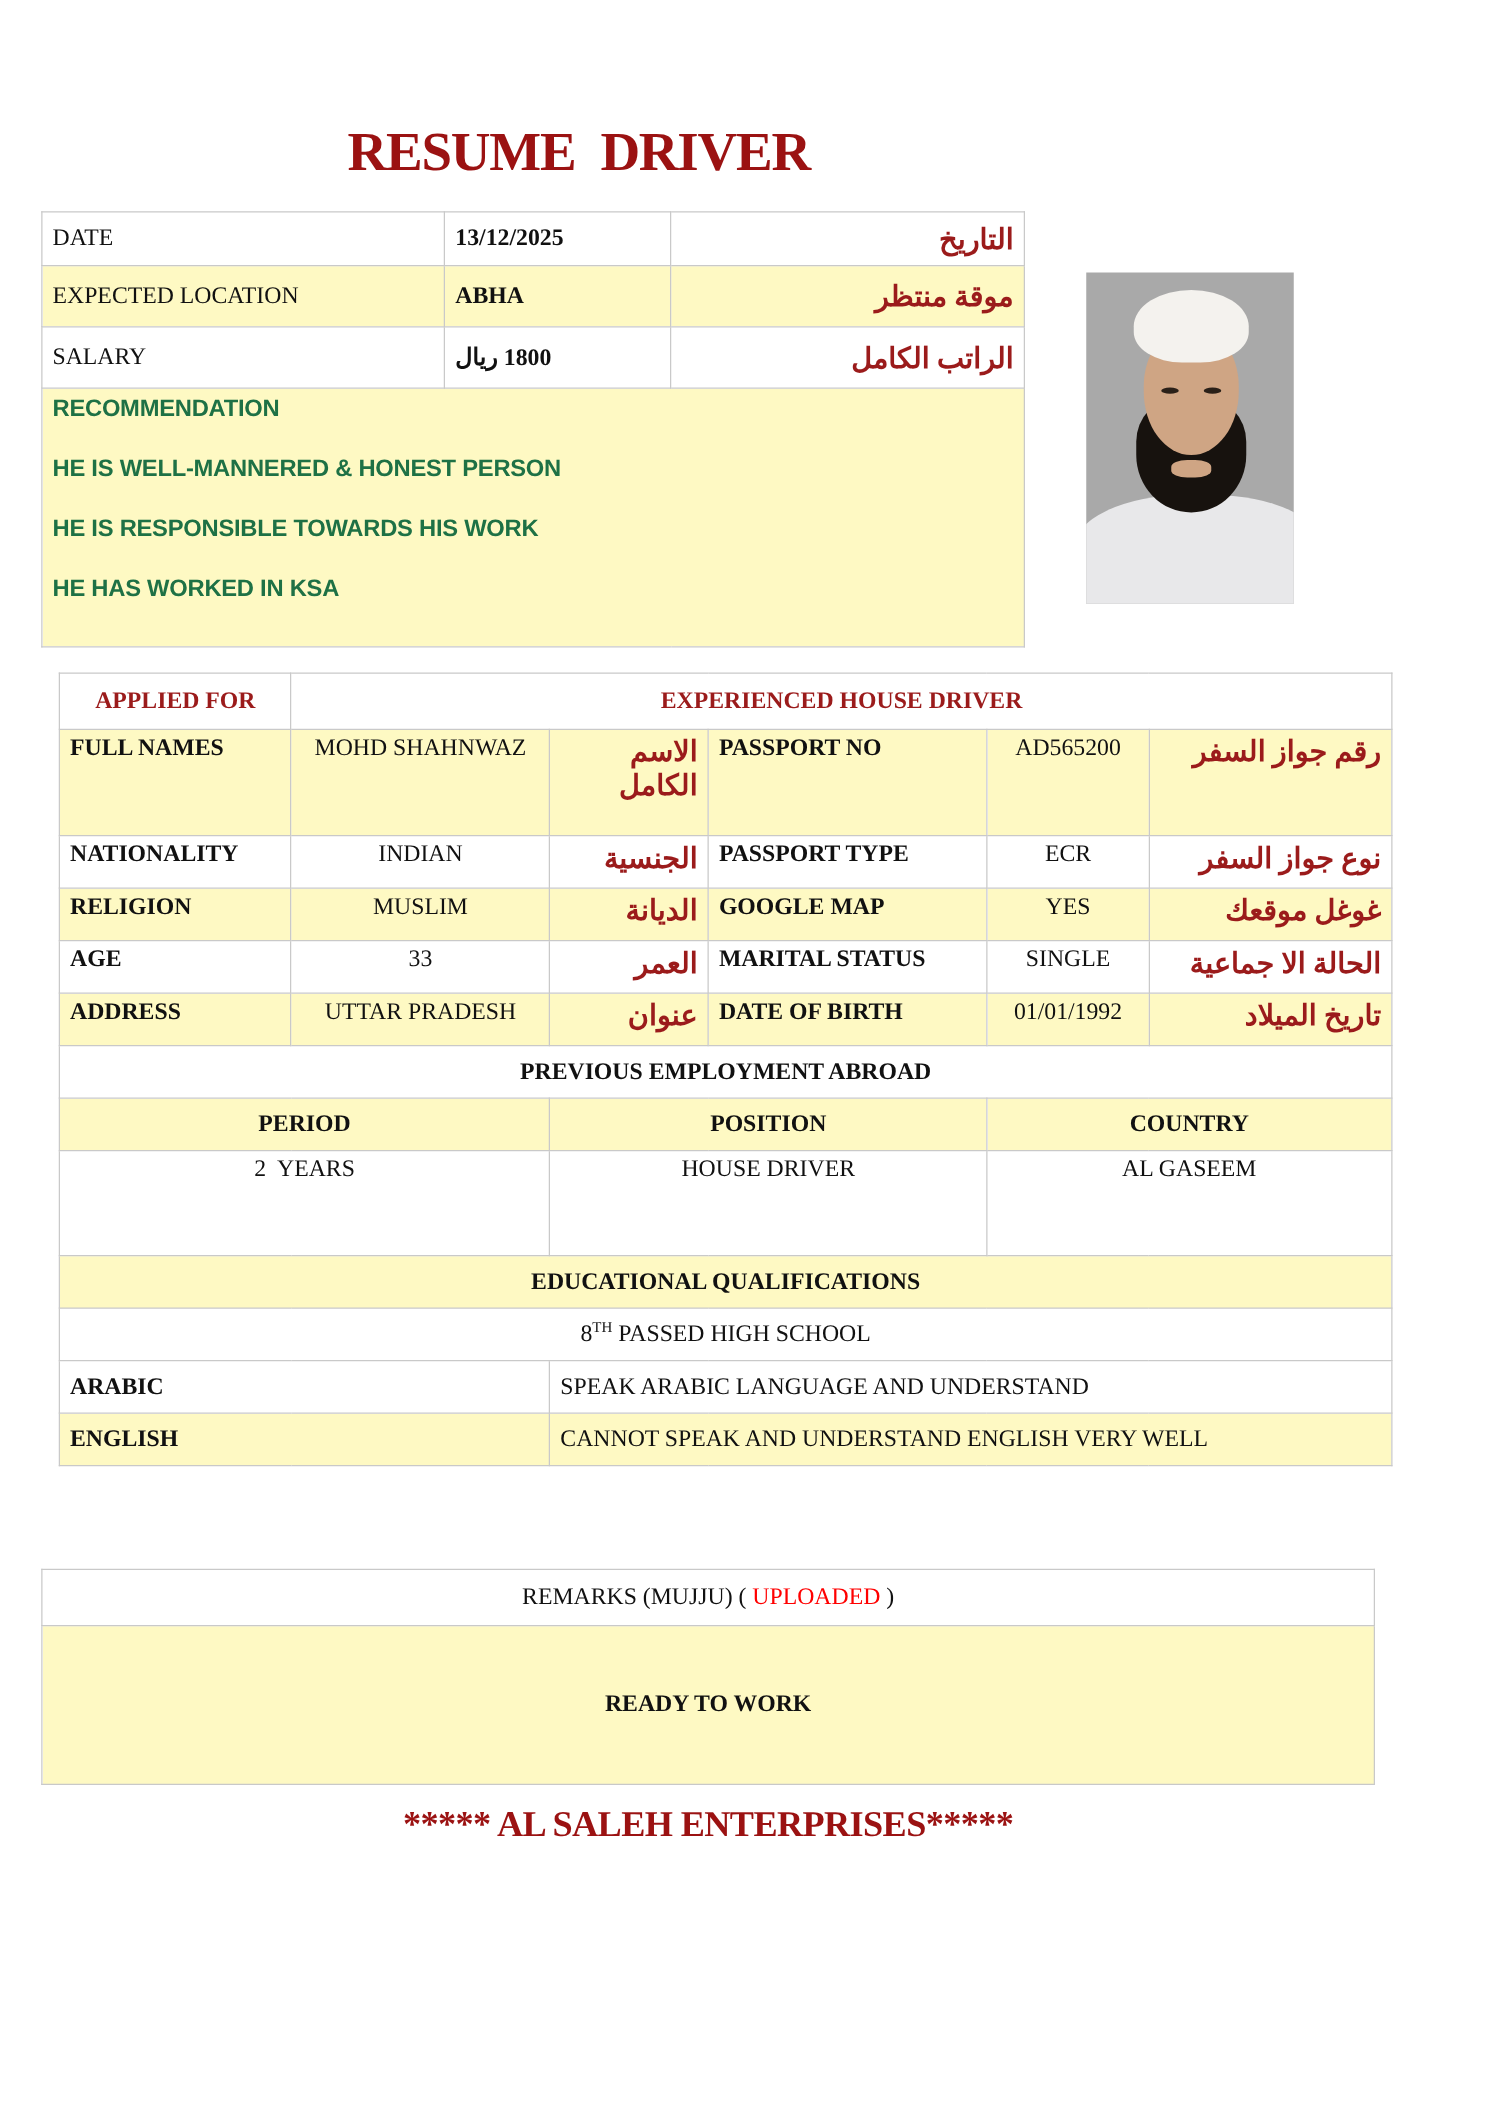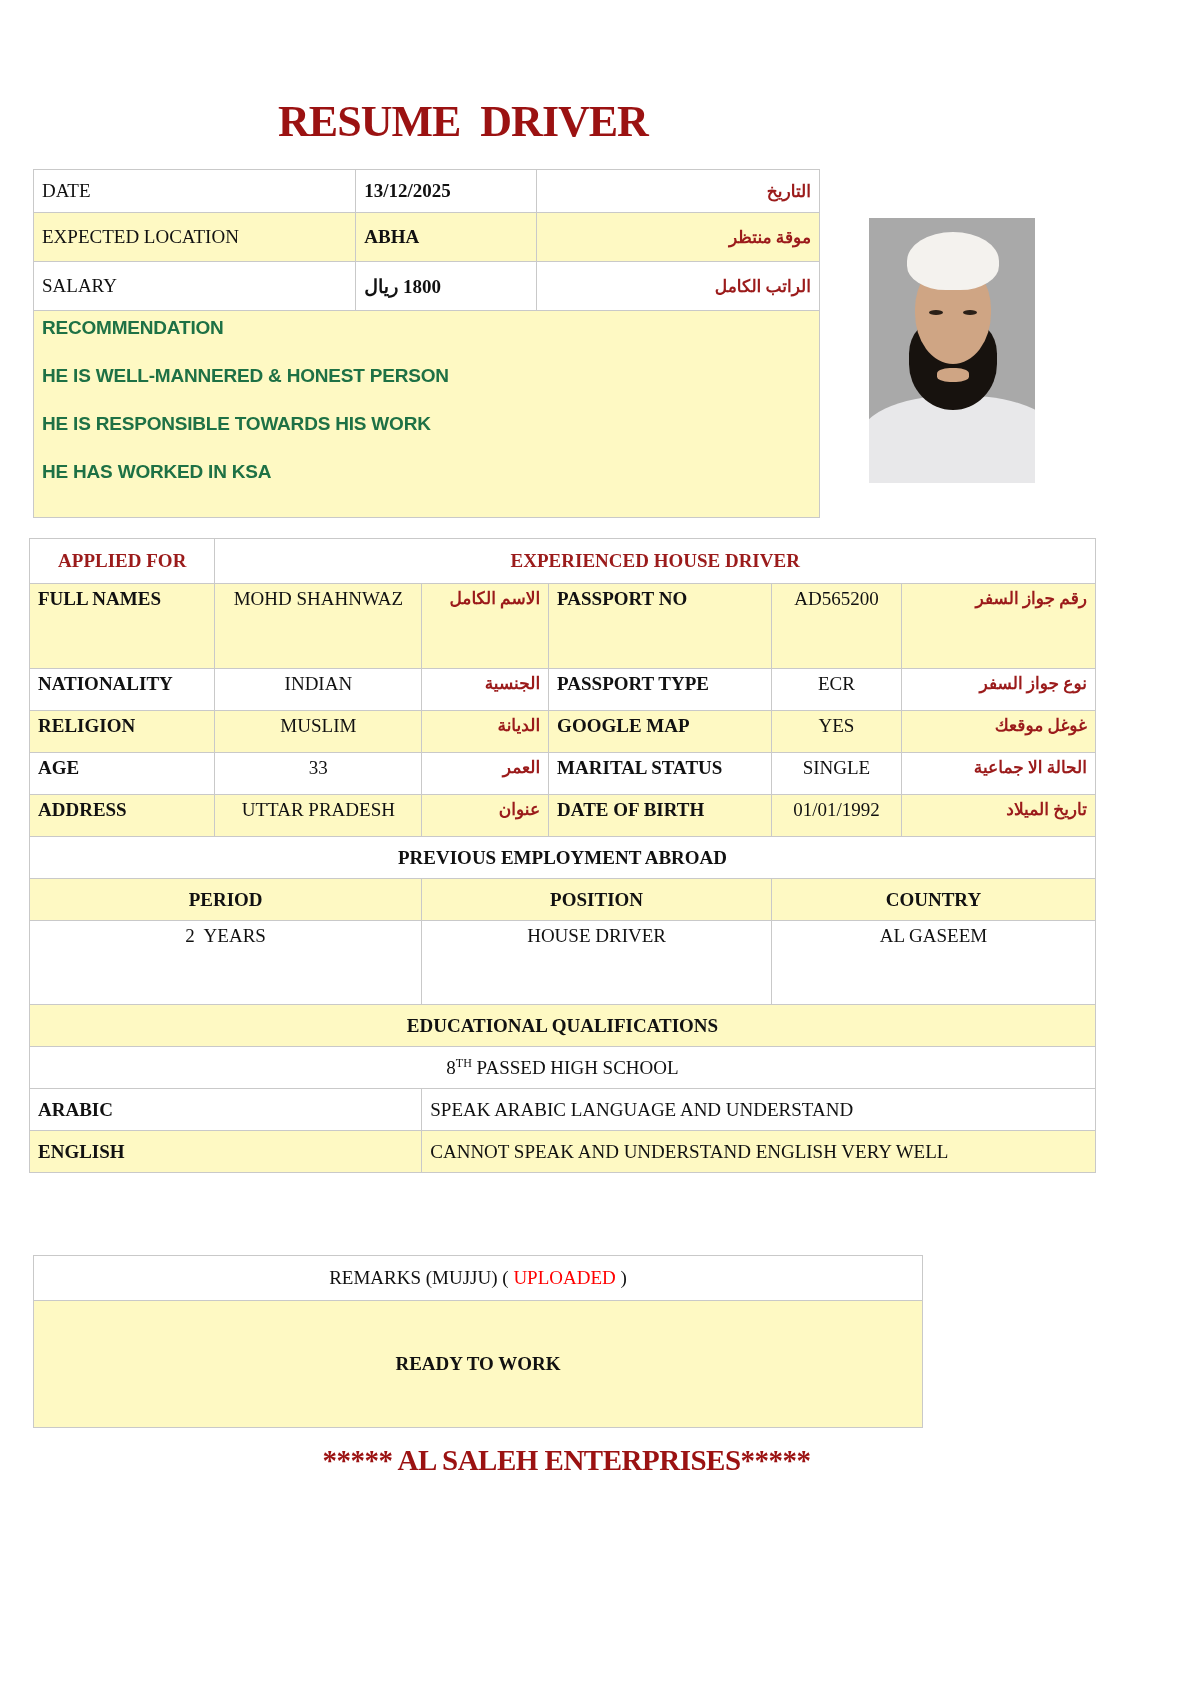--- a/index.html
+++ b/index.html
@@ -18,21 +18,21 @@
     font-size:44px;font-weight:bold;color:#9b1212;
     white-space:pre;letter-spacing:-1px;text-align:center;
   }
   
   table{border-collapse:collapse;table-layout:fixed;}
   td{border:1px solid #c9c9c9;padding:4px 8px;font-size:19px;overflow:hidden;}
   .gray{background:#fef9c3;}
   .bold{font-weight:bold;}
   .center{text-align:center;}
   .arabic{
-    direction:rtl;text-align:right;color:#9b1b1b;font-weight:bold;font-size:17px;
+    direction:rtl;text-align:right;color:#9b1b1b;font-weight:bold;font-size:23px;
   }
   .maroon{color:#9b1b1b;}
   
   .info-table{margin-left:33px;margin-top:22px;width:787px;}
   .info-table td{height:34px;vertical-align:middle;}
   .row-tall td{height:40px;}
   .rec-cell{height:178px;vertical-align:top;padding:6px 8px 8px 8px;}
   .rec-line{
     font-family:"Liberation Sans", sans-serif;
     font-weight:bold;color:#1e7145;font-size:19px;
@@ -59,32 +59,32 @@
   }
   .photo .mouthpatch{
     position:absolute;left:66px;top:118px;width:36px;height:22px;
     background:#cfa584;border-radius:40%;
   }
   .photo .shirt{
     position:absolute;left:-10px;top:178px;width:200px;height:95px;
     background:#e8e8ea;border-radius:45% 45% 0 0;
   }
   
-  .details-table{margin-left:29px;margin-top:20px;width:1067px;}
+  .details-table{margin-left:47px;margin-top:20px;width:1067px;}
   .details-table td{vertical-align:top;}
   .applied-row td{height:36px;vertical-align:middle;}
   .names-row td{height:76px;}
   .detail-row td{height:33px;}
   .section-row td{height:33px;vertical-align:middle;}
   .emp-head td{height:33px;vertical-align:middle;}
   .emp-val td{height:75px;}
   .pre{white-space:pre;}
   sup.ord{font-size:12px;vertical-align:super;line-height:0;}
   
-  .remarks-table{margin-left:33px;margin-top:82px;width:890px;}
+  .remarks-table{margin-left:33px;margin-top:82px;width:1067px;}
   .remarks-row td{height:36px;vertical-align:middle;}
   .ready-row td{height:118px;vertical-align:middle;}
   
   .footer-line{
     margin-left:33px;width:1067px;text-align:center;margin-top:16px;
     font-size:29px;font-weight:bold;color:#9b1212;letter-spacing:-0.5px;
   }
 </style>
 </head>
 <body>

